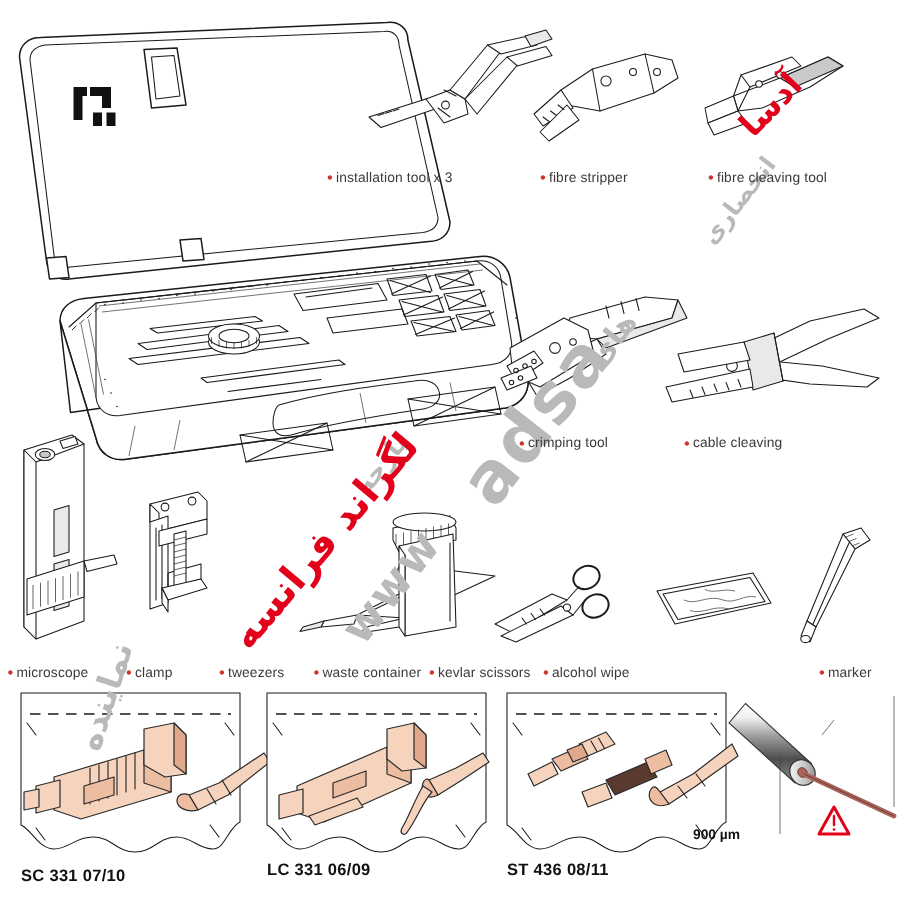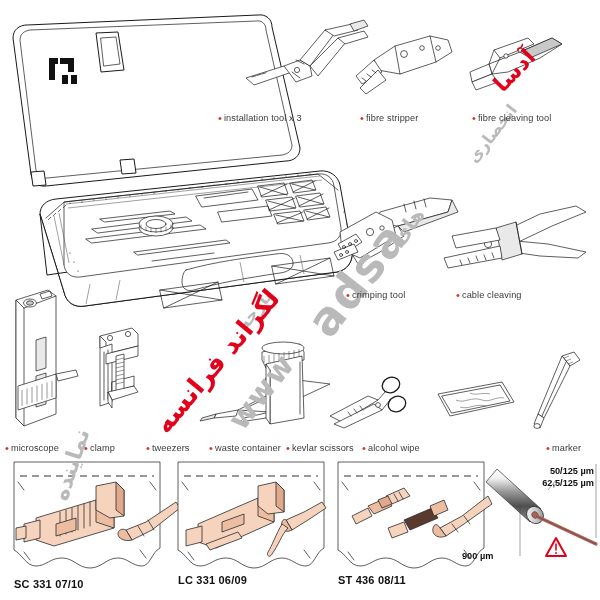--- a/index.html
+++ b/index.html
@@ -525,20 +525,16 @@
   </div>
 
   <div class="cap" style="left:546px;top:443px;">
     <span class="bul">•</span><span>marker</span>
   </div>
 
   <div class="code" style="left:14px;top:578px;">SC 331 07/10</div>
   <div class="code" style="left:178px;top:574px;">LC 331 06/09</div>
   <div class="code" style="left:338px;top:574px;">ST 436 08/11</div>
 
-  <div class="spec" style="left:524px;top:466px;width:70px;">
-    <div>50/125 µm</div>
-    <div>62,5/125 µm</div>
-  </div>
 
   <div class="spec900" style="left:462px;top:551px;">900 µm</div>
 
 </div>
 
 </body></html>

